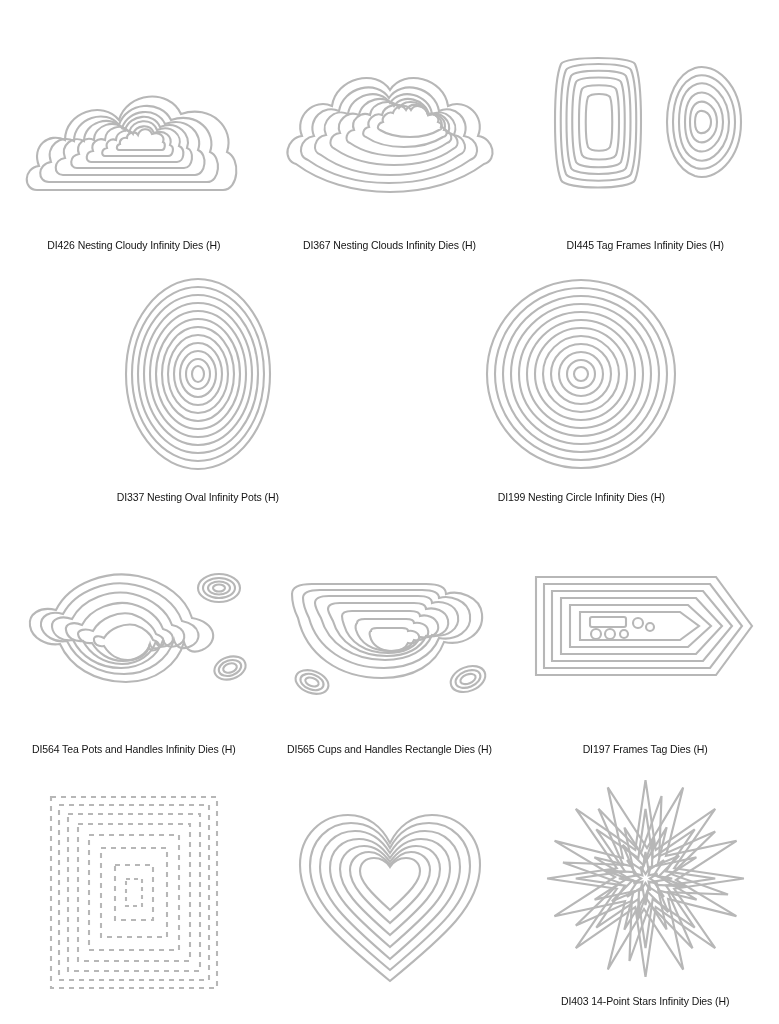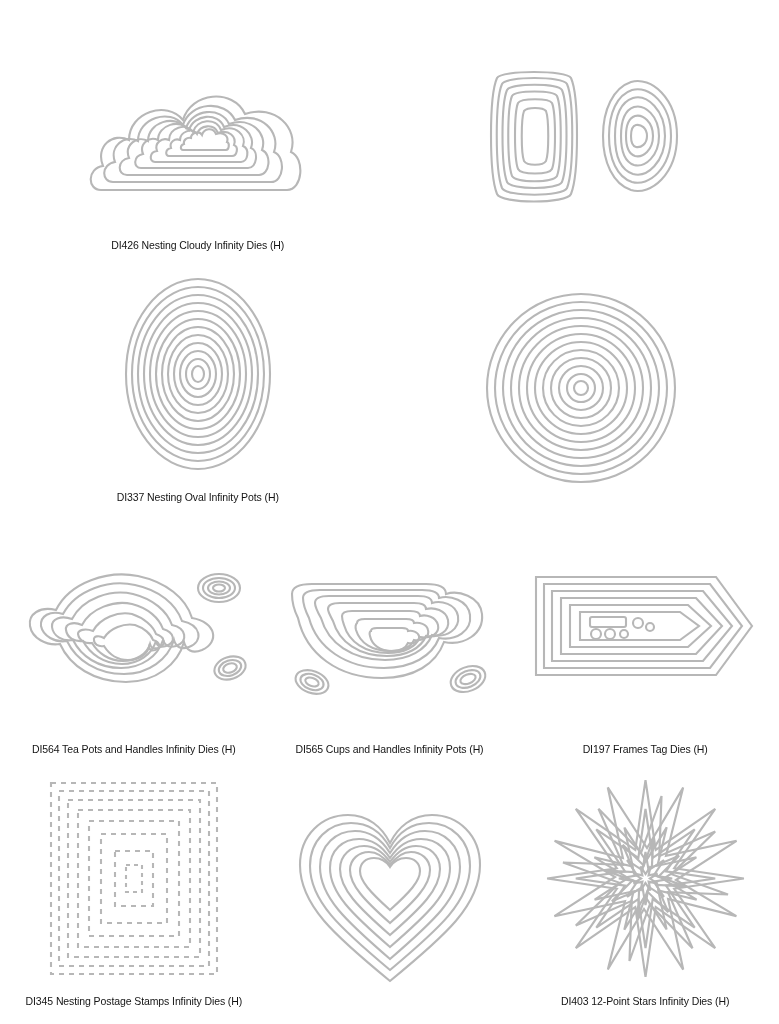--- a/index.html
+++ b/index.html
@@ -83,20 +83,36 @@
             <path d="M58 126 C50 126 50 114 60 112 C56 102 66 94 75 98 C75 83 97 76 106 88 C111 72 135 70 141 85 C159 78 173 93 168 106 C176 109 174 126 165 126 Z"></path>
             <path d="M72 120 C66 120 66 110 74 109 C71 101 79 95 86 98 C86 86 103 80 110 90 C114 77 133 75 138 88 C153 82 164 94 160 104 C167 107 165 120 158 120 Z"></path>
             <path d="M86 114 C82 114 82 107 88 106 C86 100 92 96 97 98 C97 90 109 85 114 92 C117 83 131 81 135 91 C146 87 154 95 151 103 C156 105 154 114 149 114 Z"></path>
             <path d="M100 108 C97 108 97 103 101 102 C100 98 104 95 108 96 C108 91 116 88 119 93 C121 86 130 85 133 92 C141 89 146 95 144 100 C147 101 146 108 143 108 Z"></path>
           </g>
         </svg>
       </div>
       <div class="caption">DI426 Nesting Cloudy Infinity Dies (H)</div>
     </div>
 
+    <div class="cell">
+      <div class="art">
+        <svg width="220" height="160" viewBox="0 0 220 160" aria-hidden="true">
+          <g class="die">
+            <path d="M16 122 C2 118 6 96 22 94 C14 74 34 56 52 64 C56 36 96 26 110 48 C124 26 164 36 168 64 C186 56 206 74 198 94 C214 96 218 118 204 122 C180 140 146 150 110 150 C74 150 40 140 16 122 Z"></path>
+            <path d="M28 118 C16 114 20 96 34 94 C27 77 44 62 59 69 C63 45 97 37 109 56 C121 37 155 45 159 69 C174 62 191 77 184 94 C198 96 202 114 190 118 C169 133 140 141 109 141 C78 141 49 133 28 118 Z"></path>
+            <path d="M41 113 C31 110 34 95 46 93 C40 79 55 66 68 72 C71 52 100 45 110 61 C120 45 149 52 152 72 C165 66 180 79 174 93 C186 95 189 110 179 113 C161 126 136 133 110 133 C84 133 59 126 41 113 Z"></path>
+            <path d="M55 107 C47 104 50 92 60 91 C55 79 68 68 79 73 C82 57 106 51 114 64 C122 51 146 57 149 73 C160 68 173 79 168 91 C178 92 181 104 173 107 C158 118 137 123 114 123 C92 123 71 118 55 107 Z"></path>
+            <path d="M70 101 C64 99 66 89 74 88 C70 78 81 69 90 73 C92 60 112 55 119 66 C126 55 145 60 148 73 C157 69 168 78 164 88 C172 89 174 99 167 101 C154 110 137 114 119 114 C100 114 83 110 70 101 Z"></path>
+            <path d="M86 95 C81 94 83 86 89 85 C86 78 95 70 102 73 C104 63 120 59 126 68 C131 59 146 63 148 73 C155 70 164 78 161 85 C167 86 169 94 163 95 C152 102 139 105 124 105 C109 105 96 102 86 95 Z"></path>
+            <path d="M100 88 C96 87 98 81 103 80 C101 75 108 69 113 71 C115 64 127 61 131 68 C135 61 146 64 148 72 C153 70 160 75 158 80 C162 81 164 87 159 88 C151 93 141 95 130 95 C118 95 108 93 100 88 Z"></path>
+          </g>
+        </svg>
+      </div>
+      <div class="caption">DI367 Nesting Clouds Infinity Dies (H)</div>
+    </div>
 
     <div class="cell">
       <div class="art">
         <svg width="220" height="165" viewBox="0 0 220 165" aria-hidden="true">
           <g class="die">
 
             <path d="M26 24 C30 16 96 16 100 24 C108 42 108 120 100 140 C96 150 30 150 26 140 C18 120 18 42 26 24 Z"></path>
             <path d="M31 30 C35 22 92 22 96 30 C103 46 103 116 96 134 C92 143 35 143 31 134 C24 116 24 46 31 30 Z"></path>
             <path d="M36 36 C40 29 87 29 91 36 C97 50 97 112 91 128 C87 136 40 136 36 128 C30 112 30 50 36 36 Z"></path>
             <path d="M41 42 C45 36 82 36 86 42 C91 54 91 108 86 122 C82 129 45 129 41 122 C36 108 36 54 41 42 Z"></path>
@@ -105,20 +121,21 @@
 
             <path d="M160 28 C180 22 206 44 206 82 C206 120 180 142 160 136 C142 130 132 108 132 82 C132 56 142 34 160 28 Z"></path>
             <path d="M161 36 C178 31 200 50 200 82 C200 114 178 133 161 128 C146 123 138 105 138 82 C138 59 146 41 161 36 Z"></path>
             <path d="M162 44 C176 40 194 56 194 82 C194 108 176 124 162 120 C150 116 144 103 144 82 C144 61 150 48 162 44 Z"></path>
             <path d="M163 53 C174 50 188 62 188 82 C188 102 174 114 163 111 C154 108 150 98 150 82 C150 66 154 56 163 53 Z"></path>
             <path d="M164 62 C172 60 182 68 182 82 C182 96 172 104 164 102 C158 100 155 93 155 82 C155 71 158 64 164 62 Z"></path>
             <path d="M165 71 C170 70 176 74 176 82 C176 90 170 94 165 93 C161 92 160 88 160 82 C160 76 161 72 165 71 Z"></path>
           </g>
         </svg>
       </div>
+      <div class="caption">DI445 Tag Frames Infinity Dies (H)</div>
     </div>
 
   </div>
 
   <div class="row">
 
 
     <div class="cell">
       <div class="art">
         <svg width="180" height="205" viewBox="0 0 180 205" aria-hidden="true">
@@ -153,20 +170,21 @@
             <circle cx="100" cy="100" r="54"></circle>
             <circle cx="100" cy="100" r="46"></circle>
             <circle cx="100" cy="100" r="38"></circle>
             <circle cx="100" cy="100" r="30"></circle>
             <circle cx="100" cy="100" r="22"></circle>
             <circle cx="100" cy="100" r="14"></circle>
             <circle cx="100" cy="100" r="7"></circle>
           </g>
         </svg>
       </div>
+      <div class="caption">DI199 Nesting Circle Infinity Dies (H)</div>
     </div>
 
   </div>
 
   <div class="row">
 
     <div class="cell">
       <div class="art">
         <svg width="235" height="160" viewBox="0 0 235 160" aria-hidden="true">
           <g class="die">
@@ -207,21 +225,21 @@
 
             <ellipse cx="40" cy="136" rx="17" ry="11" transform="rotate(20 40 136)"></ellipse>
             <ellipse cx="40" cy="136" rx="12" ry="7.5" transform="rotate(20 40 136)"></ellipse>
             <ellipse cx="40" cy="136" rx="7" ry="4" transform="rotate(20 40 136)"></ellipse>
             <ellipse cx="196" cy="133" rx="18" ry="12" transform="rotate(-22 196 133)"></ellipse>
             <ellipse cx="196" cy="133" rx="13" ry="8" transform="rotate(-22 196 133)"></ellipse>
             <ellipse cx="196" cy="133" rx="8" ry="4.5" transform="rotate(-22 196 133)"></ellipse>
           </g>
         </svg>
       </div>
-      <div class="caption">DI565 Cups and Handles Infinity Pots (H)</div>
+      <div class="caption">DI565 Cups and Handles Rectangle Dies (H)</div>
     </div>
 
     <div class="cell">
       <div class="art">
         <svg width="230" height="130" viewBox="0 0 230 130" aria-hidden="true">
           <g class="die">
             <path d="M6 16 L186 16 L222 65 L186 114 L6 114 Z"></path>
             <path d="M14 23 L180 23 L212 65 L180 107 L14 107 Z"></path>
             <path d="M22 30 L173 30 L202 65 L173 100 L22 100 Z"></path>
             <path d="M31 37 L166 37 L192 65 L166 93 L31 93 Z"></path>
@@ -252,21 +270,20 @@
             <path d="M20 20 h150 v175 h-150 Z" stroke-dasharray="5 5"></path>
             <path d="M29 29 h132 v157 h-132 Z" stroke-dasharray="5 5"></path>
             <path d="M39 39 h112 v137 h-112 Z" stroke-dasharray="5 5"></path>
             <path d="M50 50 h90 v115 h-90 Z" stroke-dasharray="5 5"></path>
             <path d="M62 63 h66 v89 h-66 Z" stroke-dasharray="5 5"></path>
             <path d="M76 80 h38 v55 h-38 Z" stroke-dasharray="5 5"></path>
             <path d="M87 94 h16 v27 h-16 Z" stroke-dasharray="4 4"></path>
           </g>
         </svg>
       </div>
-      <div class="caption">DI345 Nesting Postage Stamps Infinity Dies (H)</div>
     </div>
 
     <div class="cell">
       <div class="art">
         <svg width="200" height="195" viewBox="0 0 200 195" aria-hidden="true">
           <g class="die">
             <path d="M100 186 C44 140 10 110 10 70 C10 40 32 20 58 20 C78 20 92 32 100 48 C108 32 122 20 142 20 C168 20 190 40 190 70 C190 110 156 140 100 186 Z"></path>
             <path d="M100 175 C50 133 20 106 20 71 C20 45 39 28 61 28 C79 28 92 38 100 53 C108 38 121 28 139 28 C161 28 180 45 180 71 C180 106 150 133 100 175 Z"></path>
             <path d="M100 164 C56 126 30 102 30 72 C30 50 46 36 65 36 C80 36 92 45 100 58 C108 45 120 36 135 36 C154 36 170 50 170 72 C170 102 144 126 100 164 Z"></path>
             <path d="M100 152 C62 119 40 98 40 73 C40 55 53 44 69 44 C82 44 92 51 100 63 C108 51 118 44 131 44 C147 44 160 55 160 73 C160 98 138 119 100 152 Z"></path>
@@ -290,18 +307,18 @@
               <path d="M0,-82 L9,-24 L58,-58 L24,-9 L82,0 L24,9 L58,58 L9,24 L0,82 L-9,24 L-58,58 L-24,9 L-82,0 L-24,-9 L-58,-58 L-9,-24 Z" transform="rotate(11)"></path>
               <path d="M0,-68 L7,-20 L48,-48 L20,-7 L68,0 L20,7 L48,48 L7,20 L0,68 L-7,20 L-48,48 L-20,7 L-68,0 L-20,-7 L-48,-48 L-7,-20 Z" transform="rotate(0)"></path>
               <path d="M0,-54 L6,-16 L38,-38 L16,-6 L54,0 L16,6 L38,38 L6,16 L0,54 L-6,16 L-38,38 L-16,6 L-54,0 L-16,-6 L-38,-38 L-6,-16 Z" transform="rotate(22.5)"></path>
               <path d="M0,-40 L4,-12 L28,-28 L12,-4 L40,0 L12,4 L28,28 L4,12 L0,40 L-4,12 L-28,28 L-12,4 L-40,0 L-12,-4 L-28,-28 L-4,-12 Z" transform="rotate(11)"></path>
               <path d="M0,-26 L3,-8 L18,-18 L8,-3 L26,0 L8,3 L18,18 L3,8 L0,26 L-3,8 L-18,18 L-8,3 L-26,0 L-8,-3 L-18,-18 L-3,-8 Z" transform="rotate(0)"></path>
               <path d="M0,-13 L1.6,-4 L9,-9 L4,-1.6 L13,0 L4,1.6 L9,9 L1.6,4 L0,13 L-1.6,4 L-9,9 L-4,1.6 L-13,0 L-4,-1.6 L-9,-9 L-1.6,-4 Z" transform="rotate(22.5)"></path>
             </g>
           </g>
         </svg>
       </div>
-      <div class="caption">DI403 12-Point Stars Infinity Dies (H)</div>
+      <div class="caption">DI403 14-Point Stars Infinity Dies (H)</div>
     </div>
 
   </div>
 
 </div>
 
 </body></html>

